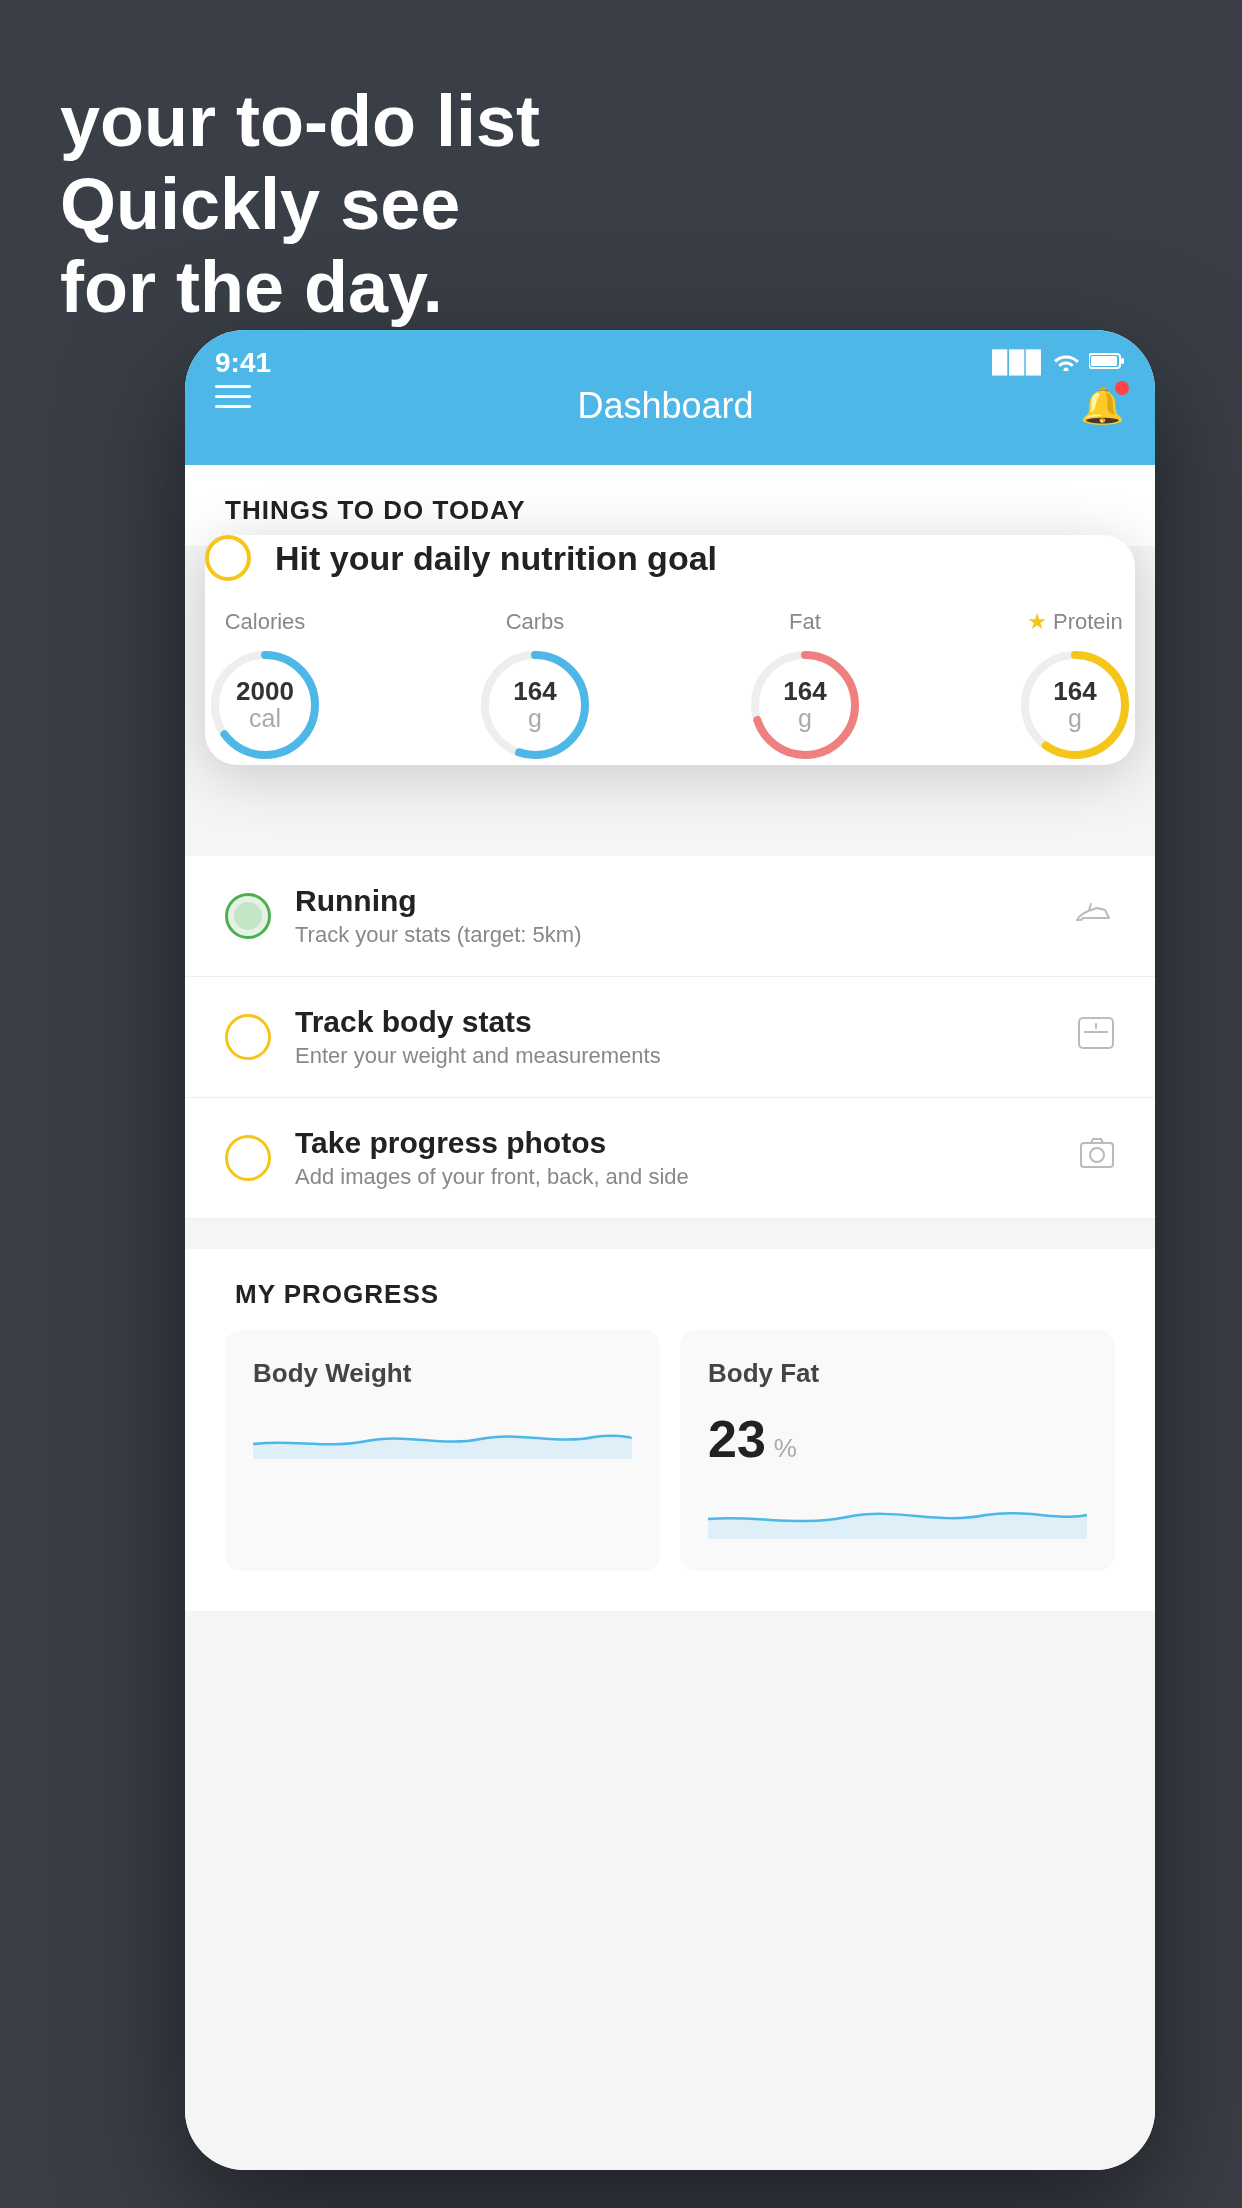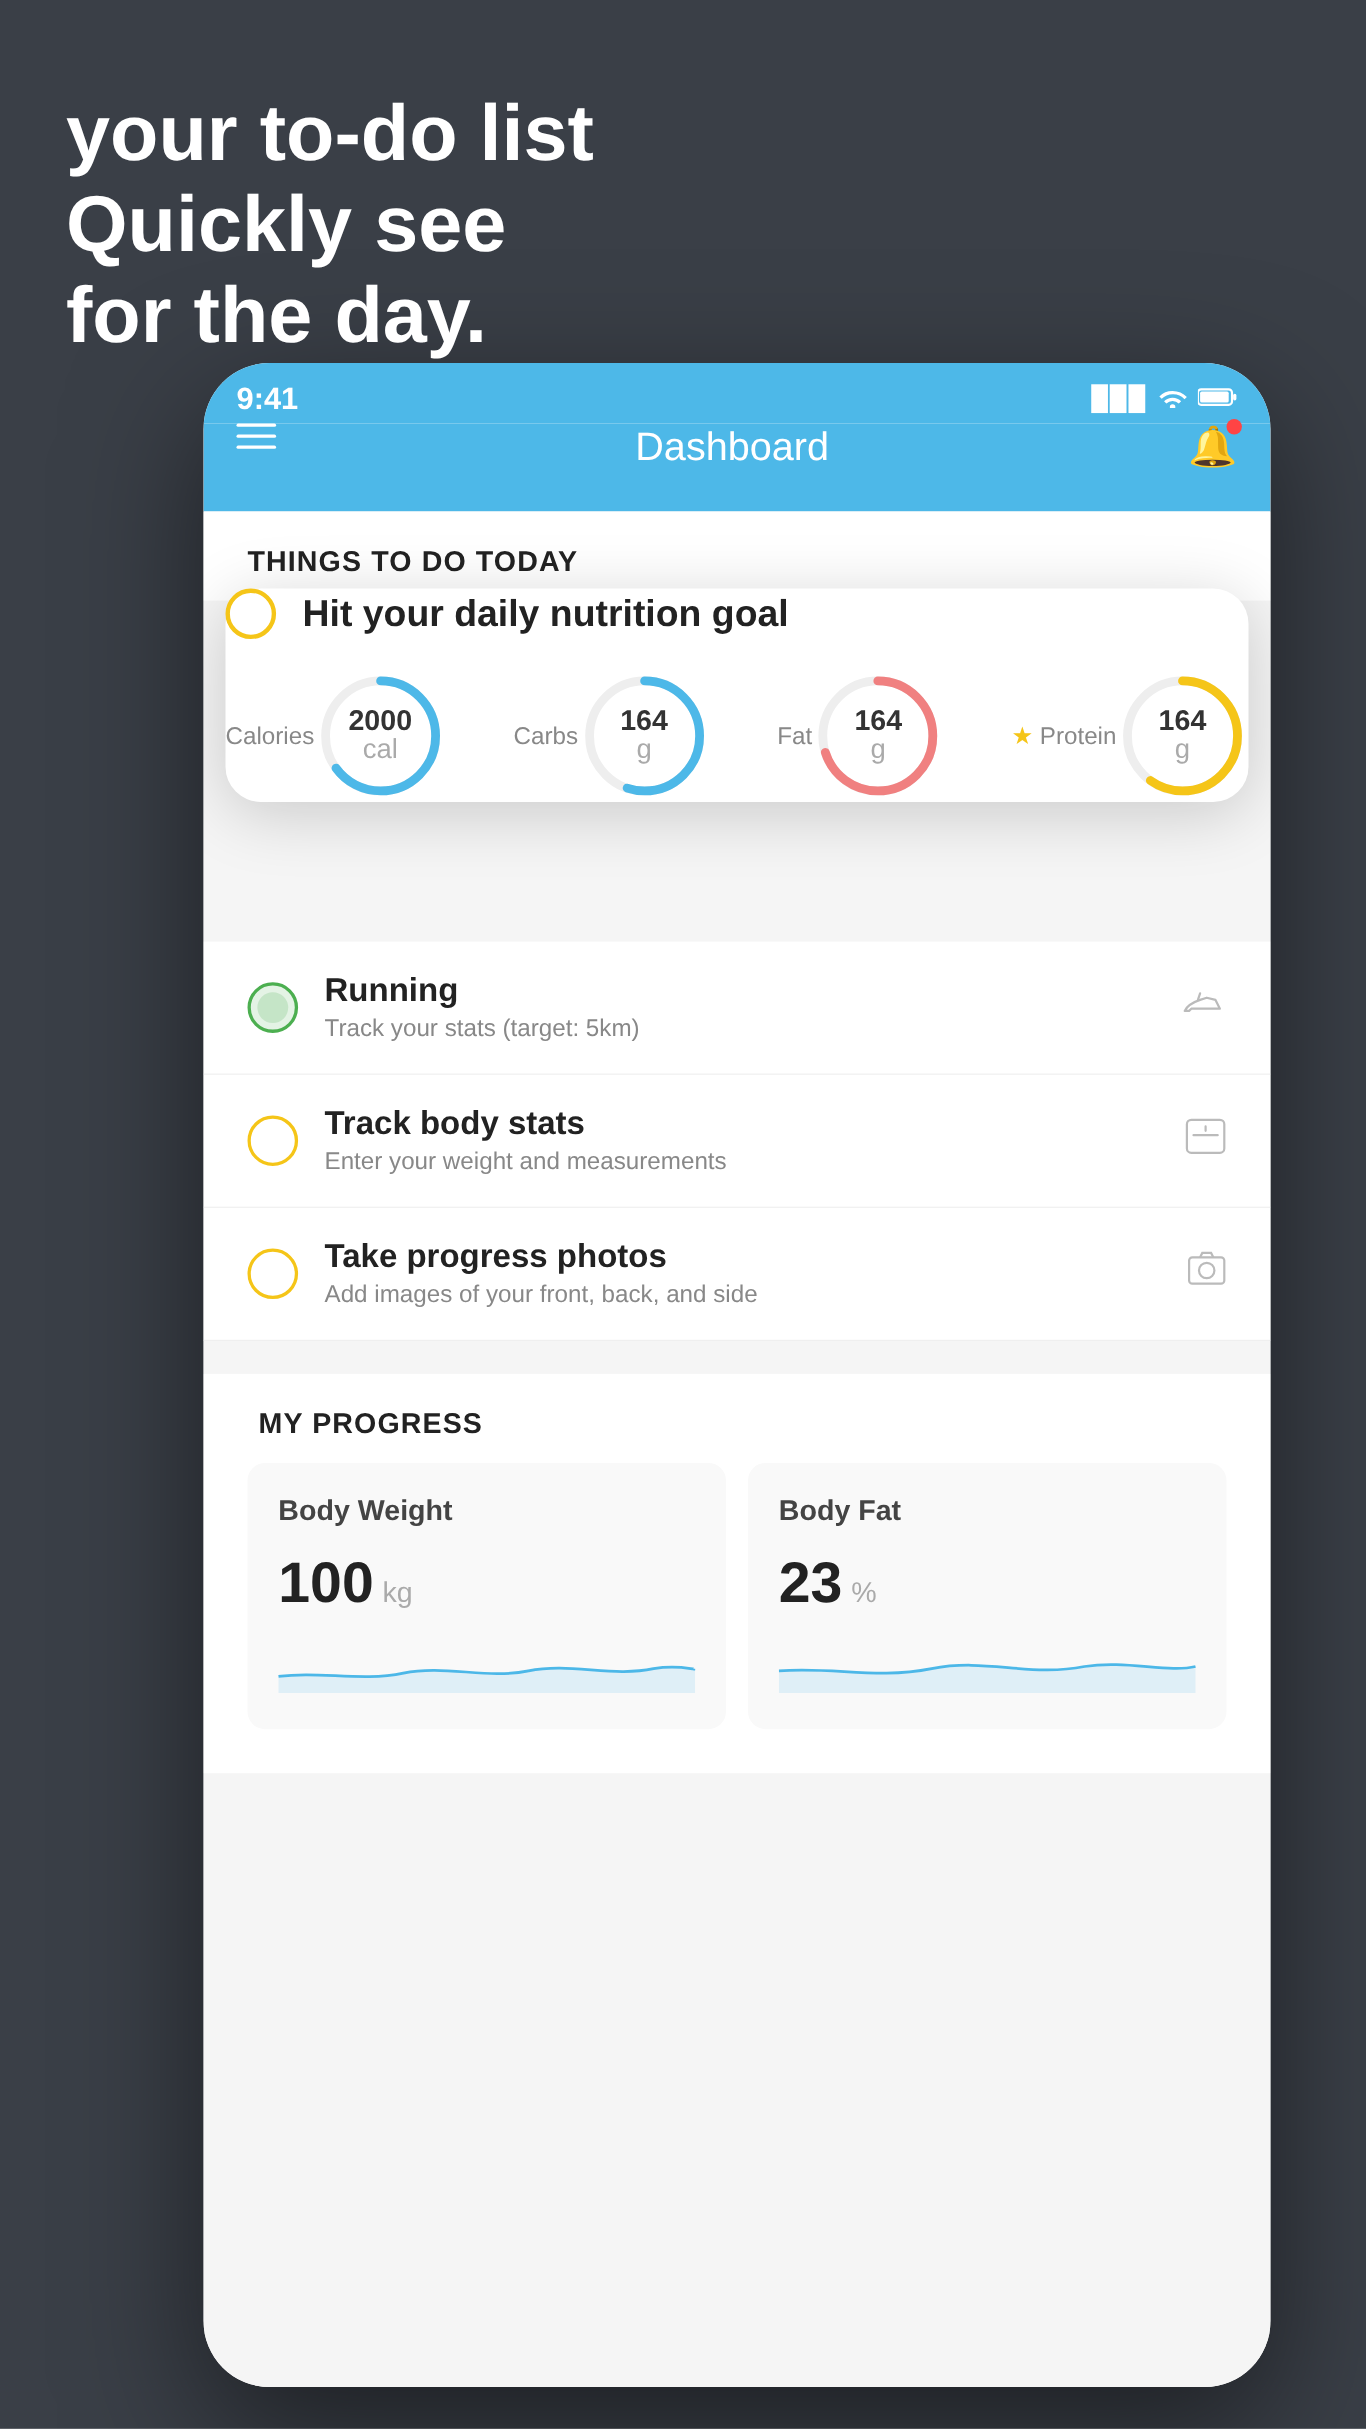--- a/index.html
+++ b/index.html
@@ -148,21 +148,23 @@
       font-weight: 600;
       color: #222;
     }
     .nutrition-circles {
       display: flex;
       justify-content: space-between;
       align-items: flex-start;
     }
     .nutrition-item {
       display: flex;
+      flex-direction: column;
       align-items: center;
+      gap: 10px;
     }
     .nutrition-label {
       font-size: 22px;
       color: #888;
     }
     .nutrition-label-star {
       display: flex;
       align-items: center;
       gap: 6px;
       font-size: 22px;
@@ -499,24 +501,20 @@
       </div>
 
     </div>
 
     <div class="progress-section">
       <div class="progress-header">MY PROGRESS</div>
       <div class="progress-cards">
 
         <div class="progress-card">
           <div class="progress-card-title">Body Weight</div>
-          <div class="progress-value-row">
-            <span class="progress-big-value">100</span>
-            <span class="progress-unit">kg</span>
-          </div>
           <svg class="wave-chart" viewBox="0 0 300 50" preserveAspectRatio="none">
             <path d="M0 35 C30 30, 60 40, 90 32 C120 24, 150 38, 180 30 C210 22, 240 36, 270 28 C290 24, 300 30, 300 28" stroke="#4db8e8" stroke-width="2.5" fill="none"></path>
             <path d="M0 35 C30 30, 60 40, 90 32 C120 24, 150 38, 180 30 C210 22, 240 36, 270 28 C290 24, 300 30, 300 28 L300 50 L0 50 Z" fill="rgba(77,184,232,0.15)"></path>
           </svg>
         </div>
 
         <div class="progress-card">
           <div class="progress-card-title">Body Fat</div>
           <div class="progress-value-row">
             <span class="progress-big-value">23</span>

